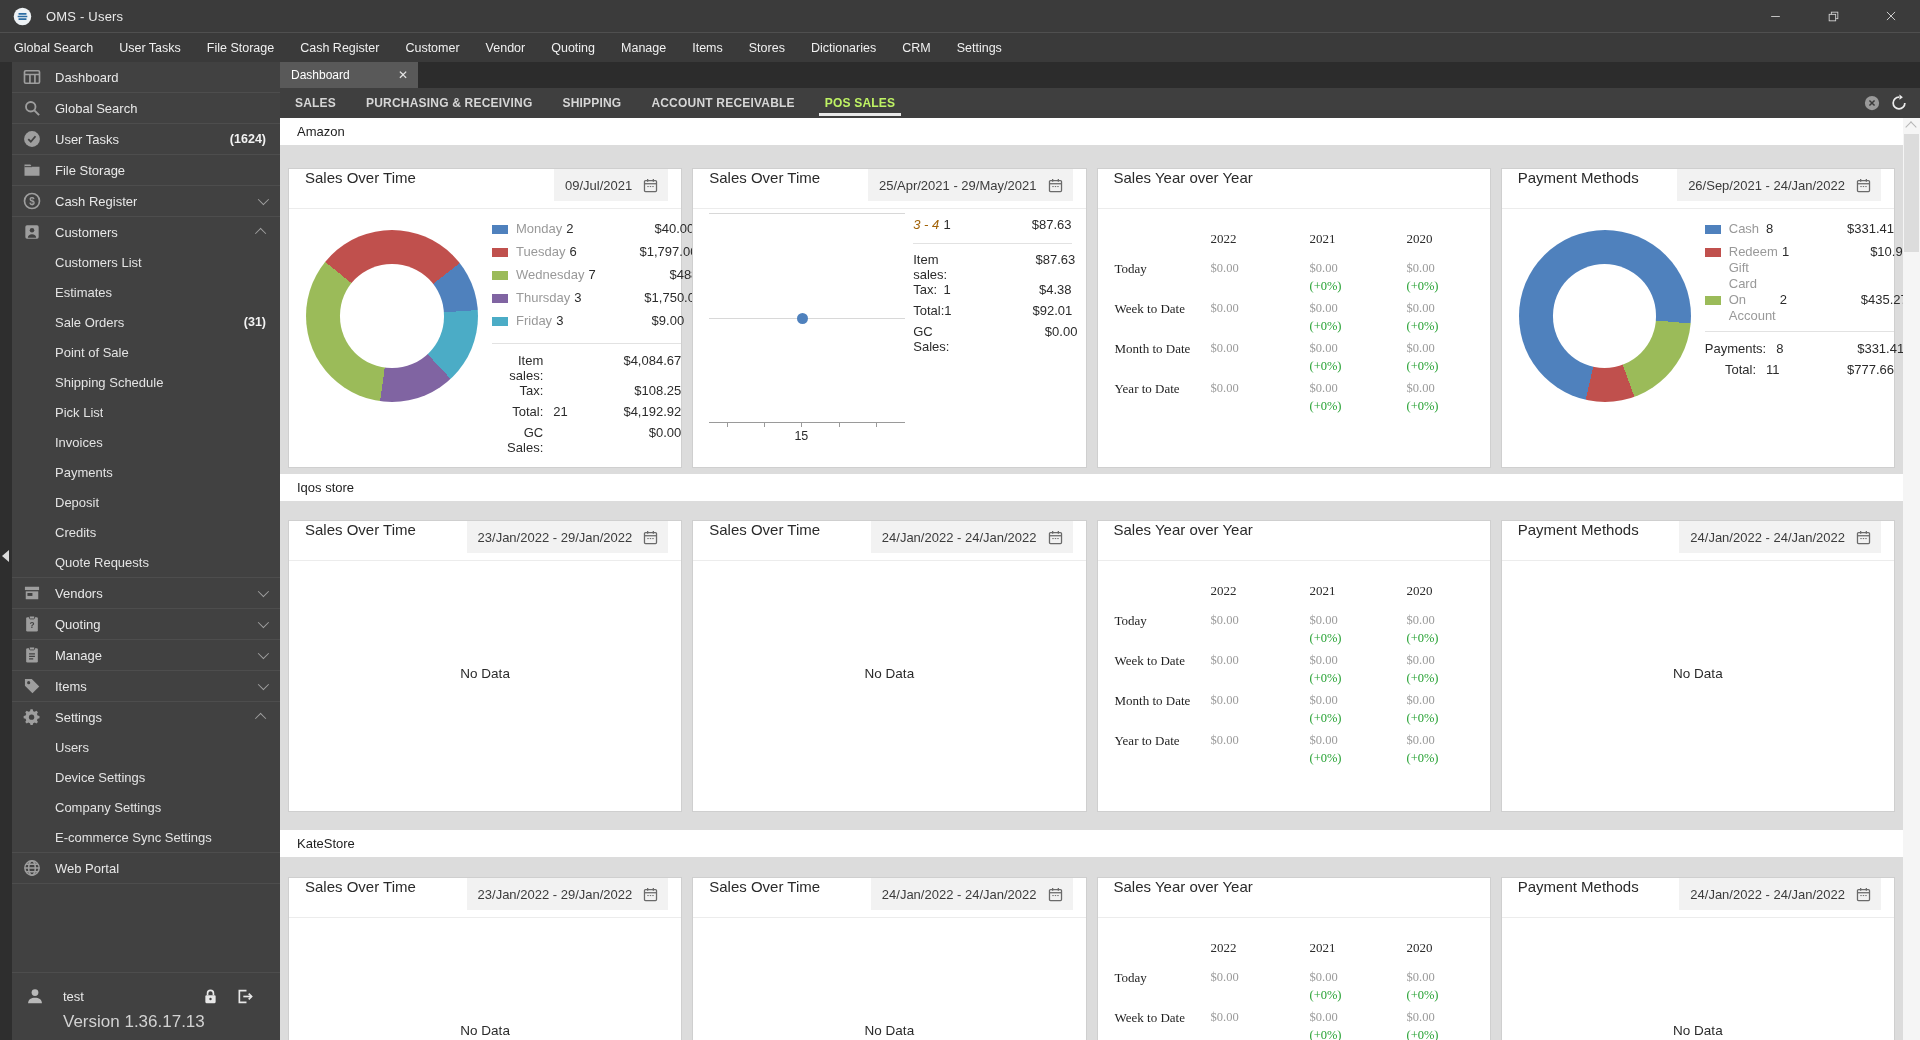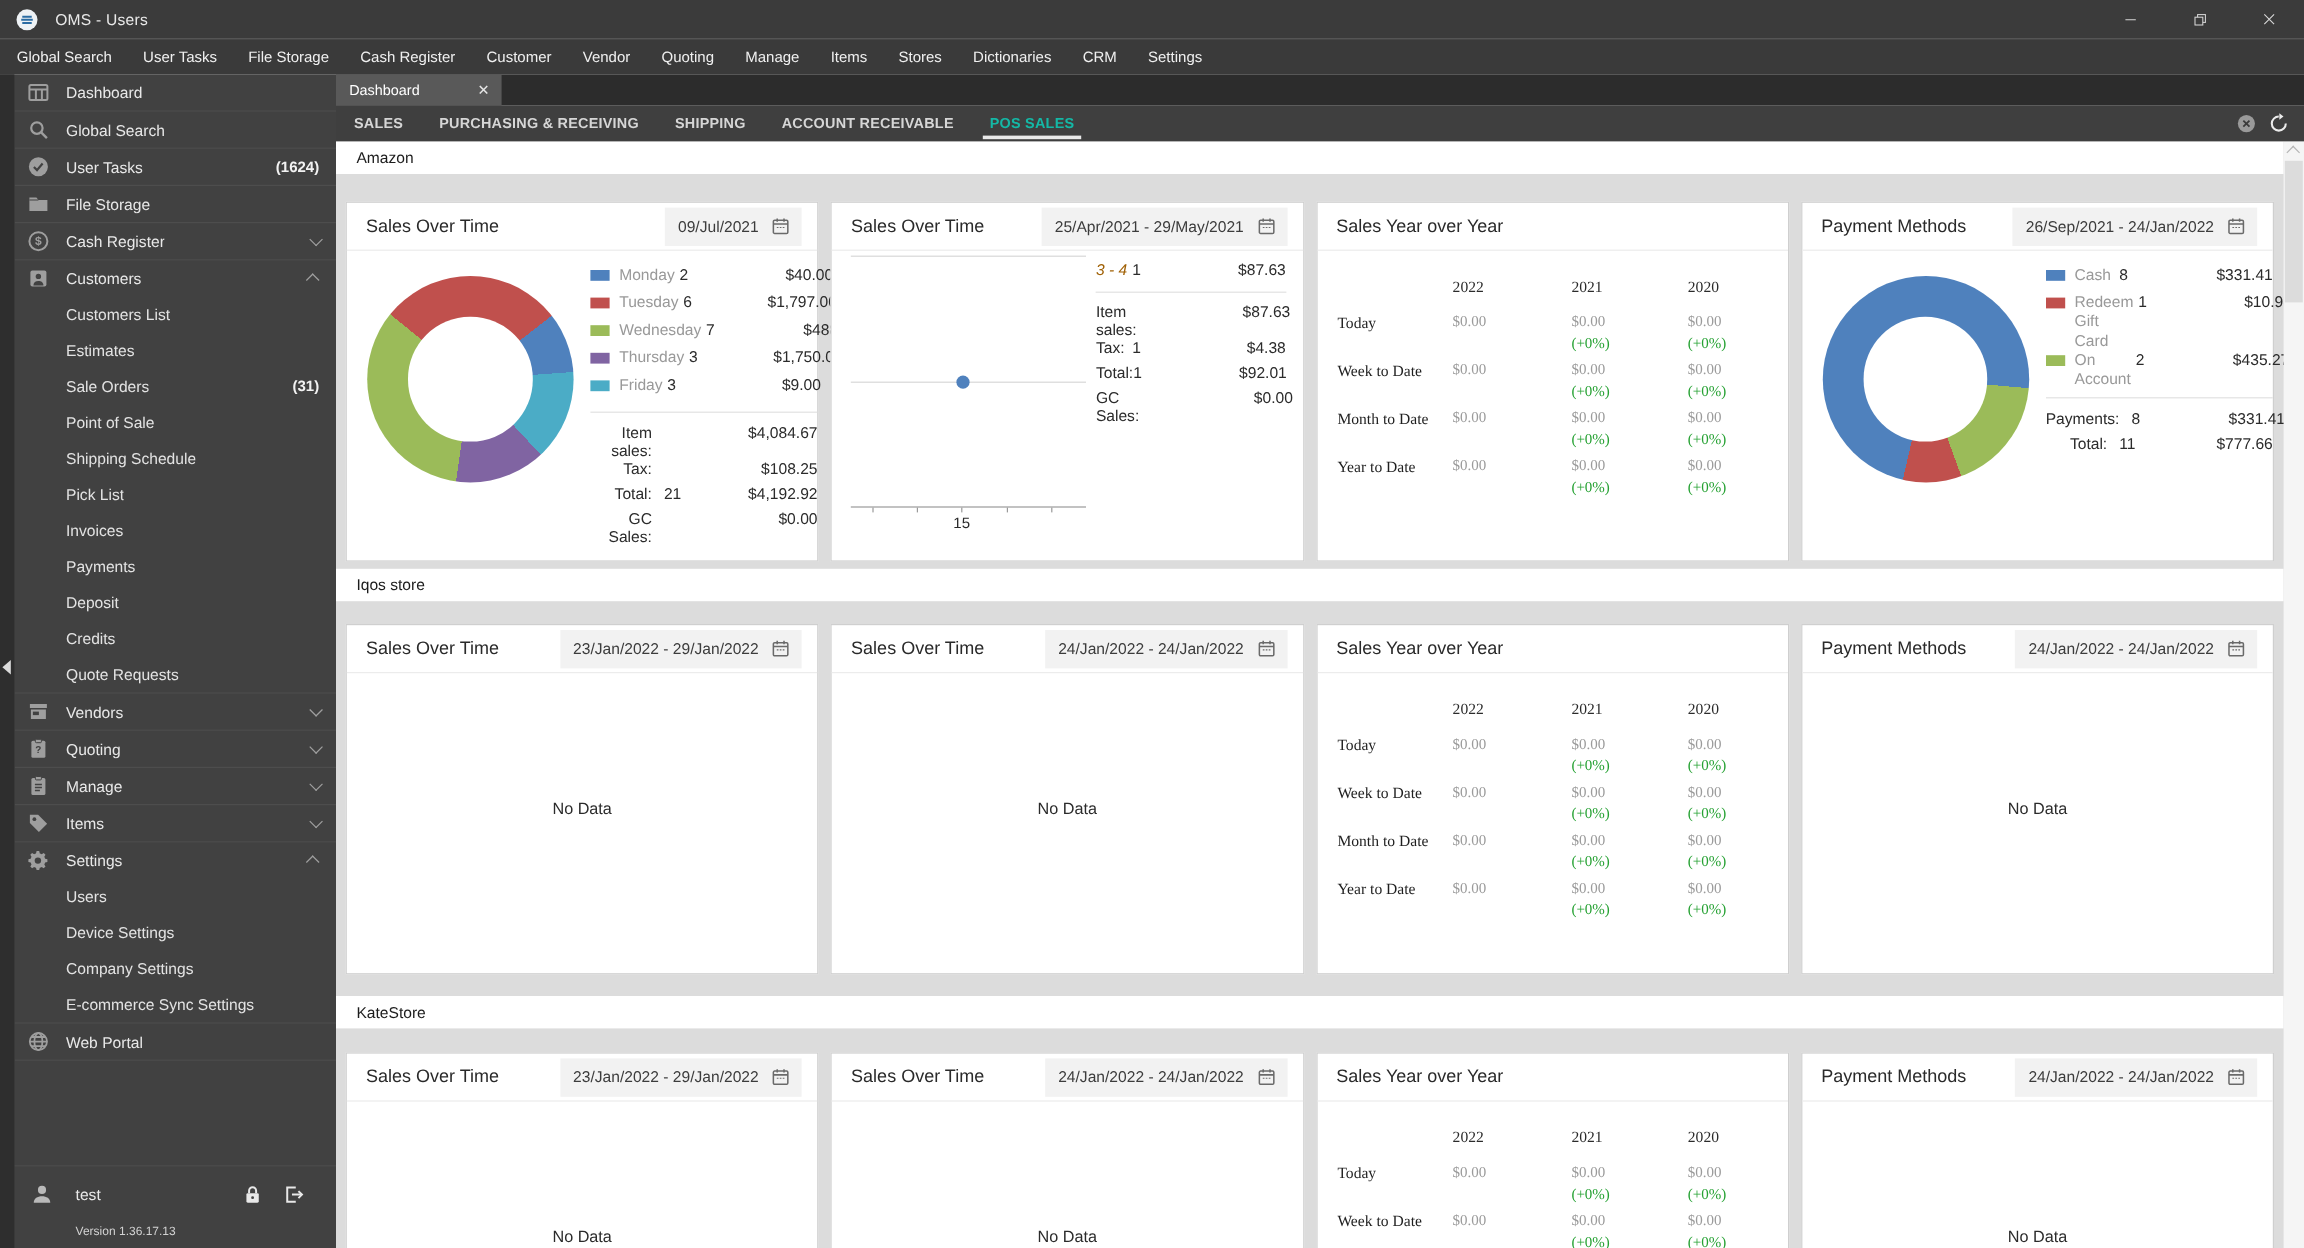--- a/index.html
+++ b/index.html
@@ -34,48 +34,48 @@
   .nav-badge { margin-left:auto; font-weight:bold; font-size:12.5px; color:#f2f2f2; }
   .chev { margin-left:auto; width:8px; height:8px; border-right:1.7px solid #9f9f9f; border-bottom:1.7px solid #9f9f9f; flex:none; }
   .chev.down { transform:rotate(45deg) translateY(-2px); }
   .chev.up { transform:rotate(-135deg) translateY(-2px); }
   .side-user { border-top:1px solid #4d4d4d; padding:12px 26px 8px 12px; color:#e8e8e8; }
   .user-row { display:flex; align-items:center; }
   .user-ic { width:22px; height:22px; margin-right:17px; display:inline-flex; }
   .user-name { font-size:13px; }
   .user-actions { margin-left:auto; display:flex; gap:15px; align-items:center; }
   .user-actions span { width:19px; height:19px; display:inline-flex; }
-  .version { margin:15px 0 0 39px; font-size:10px; color:#d2d2d2; }
+  .version { margin:5px 0 0 39px; font-size:17px; color:#d2d2d2; }
 
   
   .main { flex:1; display:flex; flex-direction:column; min-width:0; }
   .doc-tabs { height:26px; background:#2c2c2c; display:flex; flex:none; }
   .doc-tab { width:138px; background:#595959; color:#fff; font-size:12px; display:flex; align-items:center; padding:0 10px 0 11px; }
   .tab-close { margin-left:auto; color:#e6e6e6; font-size:12px; line-height:1; }
   .subtabs { height:30px; background:#3f3f3f; display:flex; align-items:stretch; color:#d6d6d6; font-size:12px; font-weight:bold; flex:none; }
   .subtab { padding:0 15px; display:flex; align-items:center; position:relative; letter-spacing:.2px; }
-  .subtab.active { color:#14b8a6; }
+  .subtab.active { color:#bef264; }
   .subtab.active::after { content:""; position:absolute; left:9px; right:9px; bottom:2px; height:3px; background:#e9e9e9; }
   .subtab-actions { margin-left:auto; display:flex; align-items:center; gap:9px; padding-right:12px; }
   .subtab-actions span { width:18px; height:18px; display:inline-flex; }
 
   .content { flex:1; position:relative; background:#dcdcdc; overflow:hidden; }
   .content-inner { position:absolute; inset:0 17px 0 0; }
 
   .section-label { height:27px; line-height:27px; background:#ffffff; padding:0 17px; font-size:13px; color:#1c1c1c; }
   .cards { display:flex; gap:10px; }
   .sec-amazon .cards { padding:23px 8px 6px; }
   .sec-amazon .card { height:300px; }
   .sec-iqos .cards { padding:19px 8px 18px; }
   .sec-iqos .card { height:292px; }
   .sec-kate .cards { padding:20px 8px 0; }
   .sec-kate .card { height:292px; }
 
   .card { flex:1; min-width:0; background:#fff; border:1px solid #cfcfcf; display:flex; flex-direction:column; }
-  .card-head { height:40px; flex:none; display:flex; align-items:center; justify-content:space-between; padding:0 13px 0 16px; border-bottom:1px solid #ececec; }
+  .card-head { height:40px; flex:none; display:flex; align-items:flex-start; justify-content:space-between; padding:0 13px 0 16px; border-bottom:1px solid #ececec; }
   .card-title { font-size:15px; color:#2a2a2a; }
   .datebox { background:#f2f2f2; height:32px; display:flex; align-items:center; gap:10px; padding:0 9px 0 11px; font-size:13px; color:#3c3c3c; }
   .cal { width:17px; height:17px; display:inline-flex; }
   .card-body { flex:1; display:flex; min-height:0; }
 
   
   .donut { width:172px; height:172px; border-radius:50%; position:relative; flex:none; margin:21px 8px 0 17px; }
   .donut::after { content:""; position:absolute; inset:20%; border-radius:50%; background:#fff; }
   .donut-days { background:conic-gradient(from -51deg,#C0504D 0 103deg,#4F81BD 103deg 137deg,#4BACC6 137deg 188deg,#8064A2 188deg 239deg,#9BBB59 239deg 360deg); }
   .donut-pay { background:conic-gradient(from 95deg,#9BBB59 0 65deg,#C0504D 65deg 98deg,#4F81BD 98deg 360deg); }

